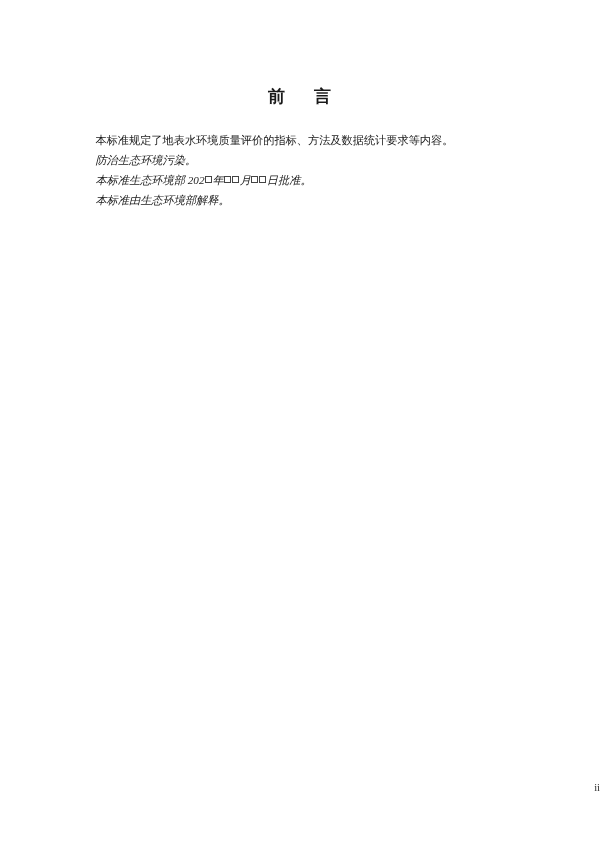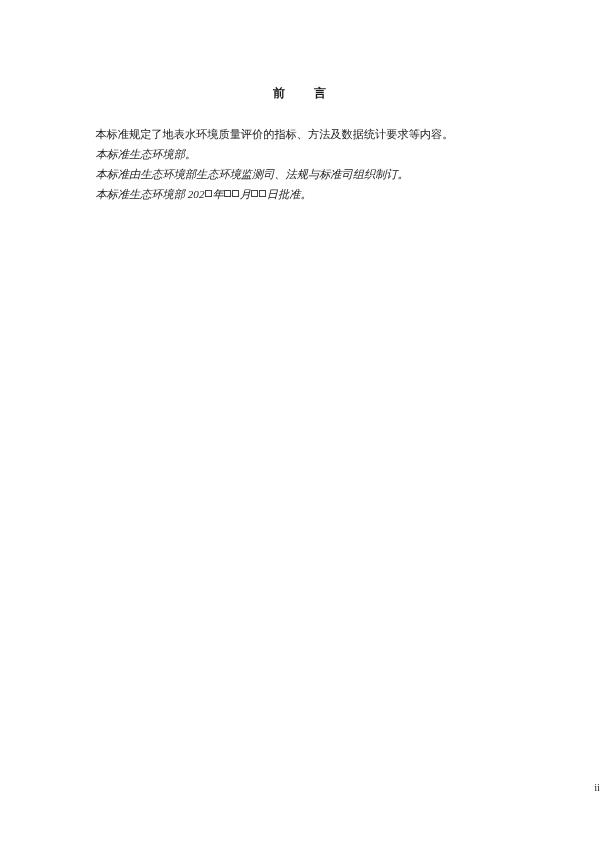--- a/index.html
+++ b/index.html
@@ -21,21 +21,21 @@
   .content {
     position: absolute;
     left: 73px;
     top: 0;
     width: 454px;
     height: 848px;
   }
   .doc-title {
     margin-top: 85px;
     text-align: center;
-    font-size: 12px;
+    font-size: 17px;
     font-weight: bold;
     letter-spacing: 1px;
     font-family: "Liberation Serif", "DejaVu Serif", serif;
   }
   .doc-title .gap {
     display: inline-block;
     width: 28px;
   }
   .body-block {
     margin-top: 23px;
@@ -82,28 +82,28 @@
 
     <div class="doc-title">
       <span>前</span><span class="gap"></span><span>言</span>
     </div>
 
     <div class="body-block">
 
 
       <p class="para">本标准规定了地表水环境质量评价的指标、方法及数据统计要求等内容。</p>
 
-      <p class="para">本标准生态环境部。</p>
+      <p class="para">防治生态环境污染。</p>
 
-      <p class="para">本标准由生态环境部生态环境监测司、法规与标准司组织制订。</p>
 
 
       <p class="para"><span>本标准生态环境部 202</span><span class="box"></span><span>年</span><span class="box"></span><span class="box"></span><span>月</span><span class="box"></span><span class="box"></span><span>日批准。</span></p>
 
 
+      <p class="para">本标准由生态环境部解释。</p>
 
     </div>
   </div>
 
   <div class="footer">
     <span>ii</span>
   </div>
 </div>
 
 </body></html>

